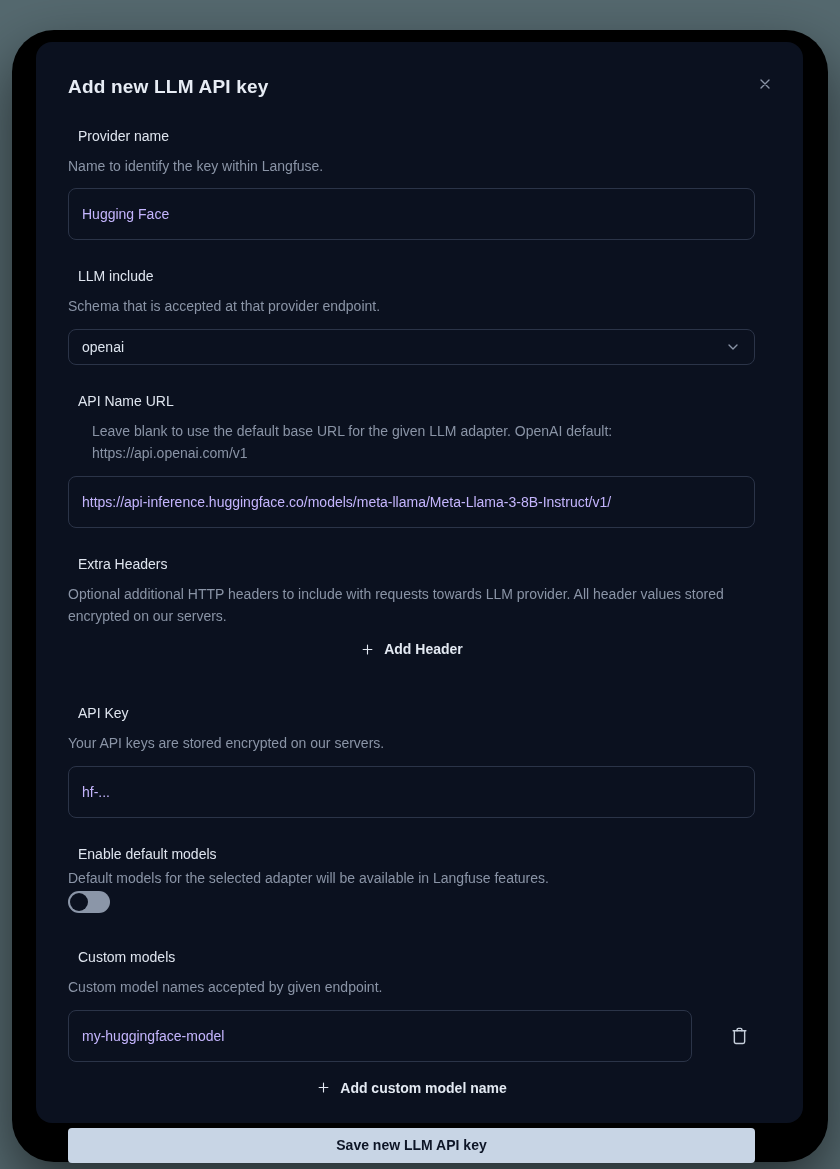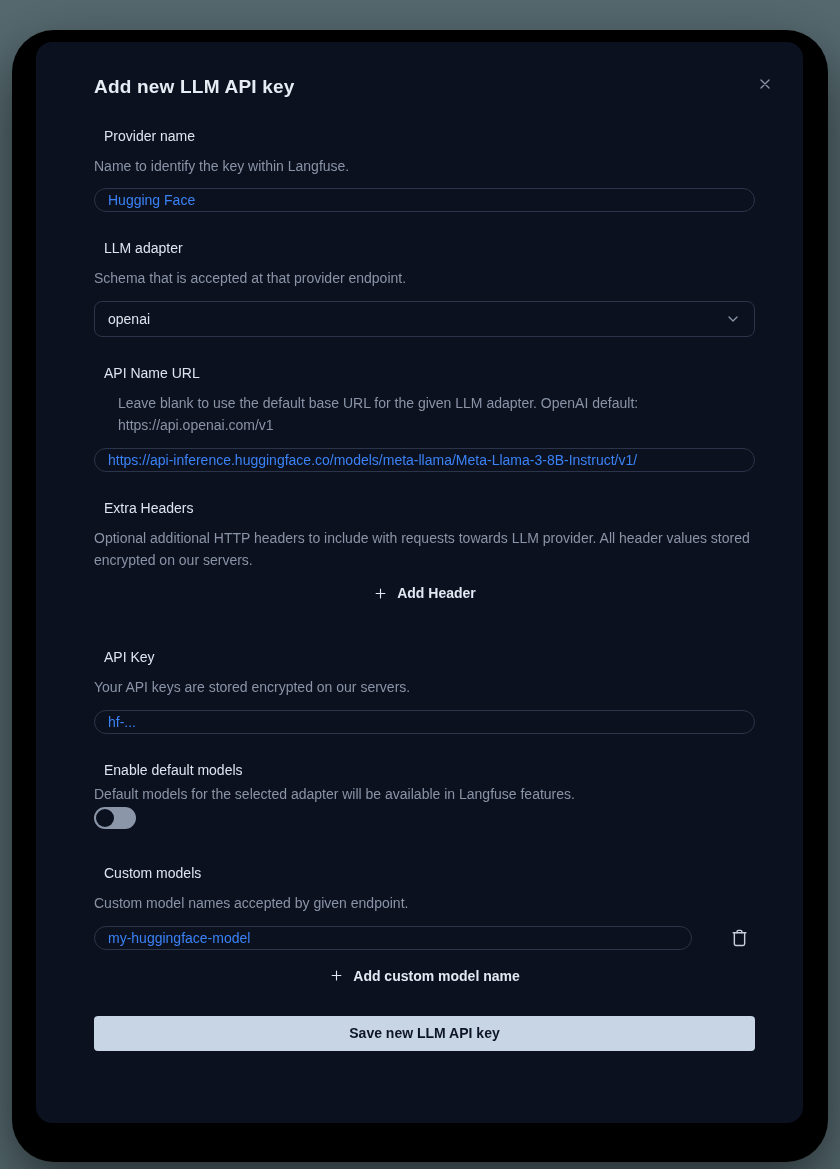--- a/index.html
+++ b/index.html
@@ -18,21 +18,21 @@
     background: #000000;
     border-radius: 42px;
     box-shadow: 0 25px 60px rgba(0,0,0,0.55);
   }
   .modal {
     position: absolute;
     left: 24px; top: 12px;
     width: 767px; height: 1081px;
     background: #0b111f;
     border-radius: 16px;
-    padding: 34px 48px 0 58px;
+    padding: 34px 48px 0 32px;
     color: #e3e9f2;
   }
   .close-btn {
     position: absolute;
     top: 30px; right: 26px;
     width: 24px; height: 24px;
     display: flex; align-items: center; justify-content: center;
     background: transparent; border: none; cursor: pointer;
     color: #8a94a6; padding: 0;
   }
@@ -51,28 +51,28 @@
     margin: 0 0 11px 10px;
   }
   .field-desc {
     font-size: 14px;
     color: #8a94a6;
     line-height: 1.6;
     margin: 0 0 11px 0;
   }
   .tbox {
     width: 100%;
-    height: 24px;
+    height: 52px;
     background: transparent;
     border: 1px solid #2b3448;
-    border-radius: 15px;
+    border-radius: 8px;
     padding: 0 13px;
     font-size: 14px;
     font-family: "Liberation Sans", sans-serif;
-    color: #3b82f6;
+    color: #c4b5fd;
     outline: none;
   }
   .selectbox {
     width: 100%;
     height: 36px;
     border: 1px solid #2b3448;
     border-radius: 8px;
     padding: 0 13px;
     display: flex;
     align-items: center;
@@ -177,21 +177,21 @@
 
     <h2 class="dialog-title">Add new LLM API key</h2>
 
     <div class="field">
       <div class="field-label">Provider name</div>
       <div class="field-desc">Name to identify the key within Langfuse.</div>
       <input class="tbox" type="text" value="Hugging Face" style="">
     </div>
 
     <div class="field">
-      <div class="field-label">LLM adapter</div>
+      <div class="field-label">LLM include</div>
       <div class="field-desc">Schema that is accepted at that provider endpoint.</div>
       <div class="selectbox">
         <span>openai</span>
         <span style="color:#8a94a6;">
           <svg width="16" height="16" viewBox="0 0 24 24" fill="none" stroke="currentColor" stroke-width="2" stroke-linecap="round" stroke-linejoin="round">
               <path d="m6 9 6 6 6-6"></path>
             </svg>
         </span>
       </div>
     </div>

